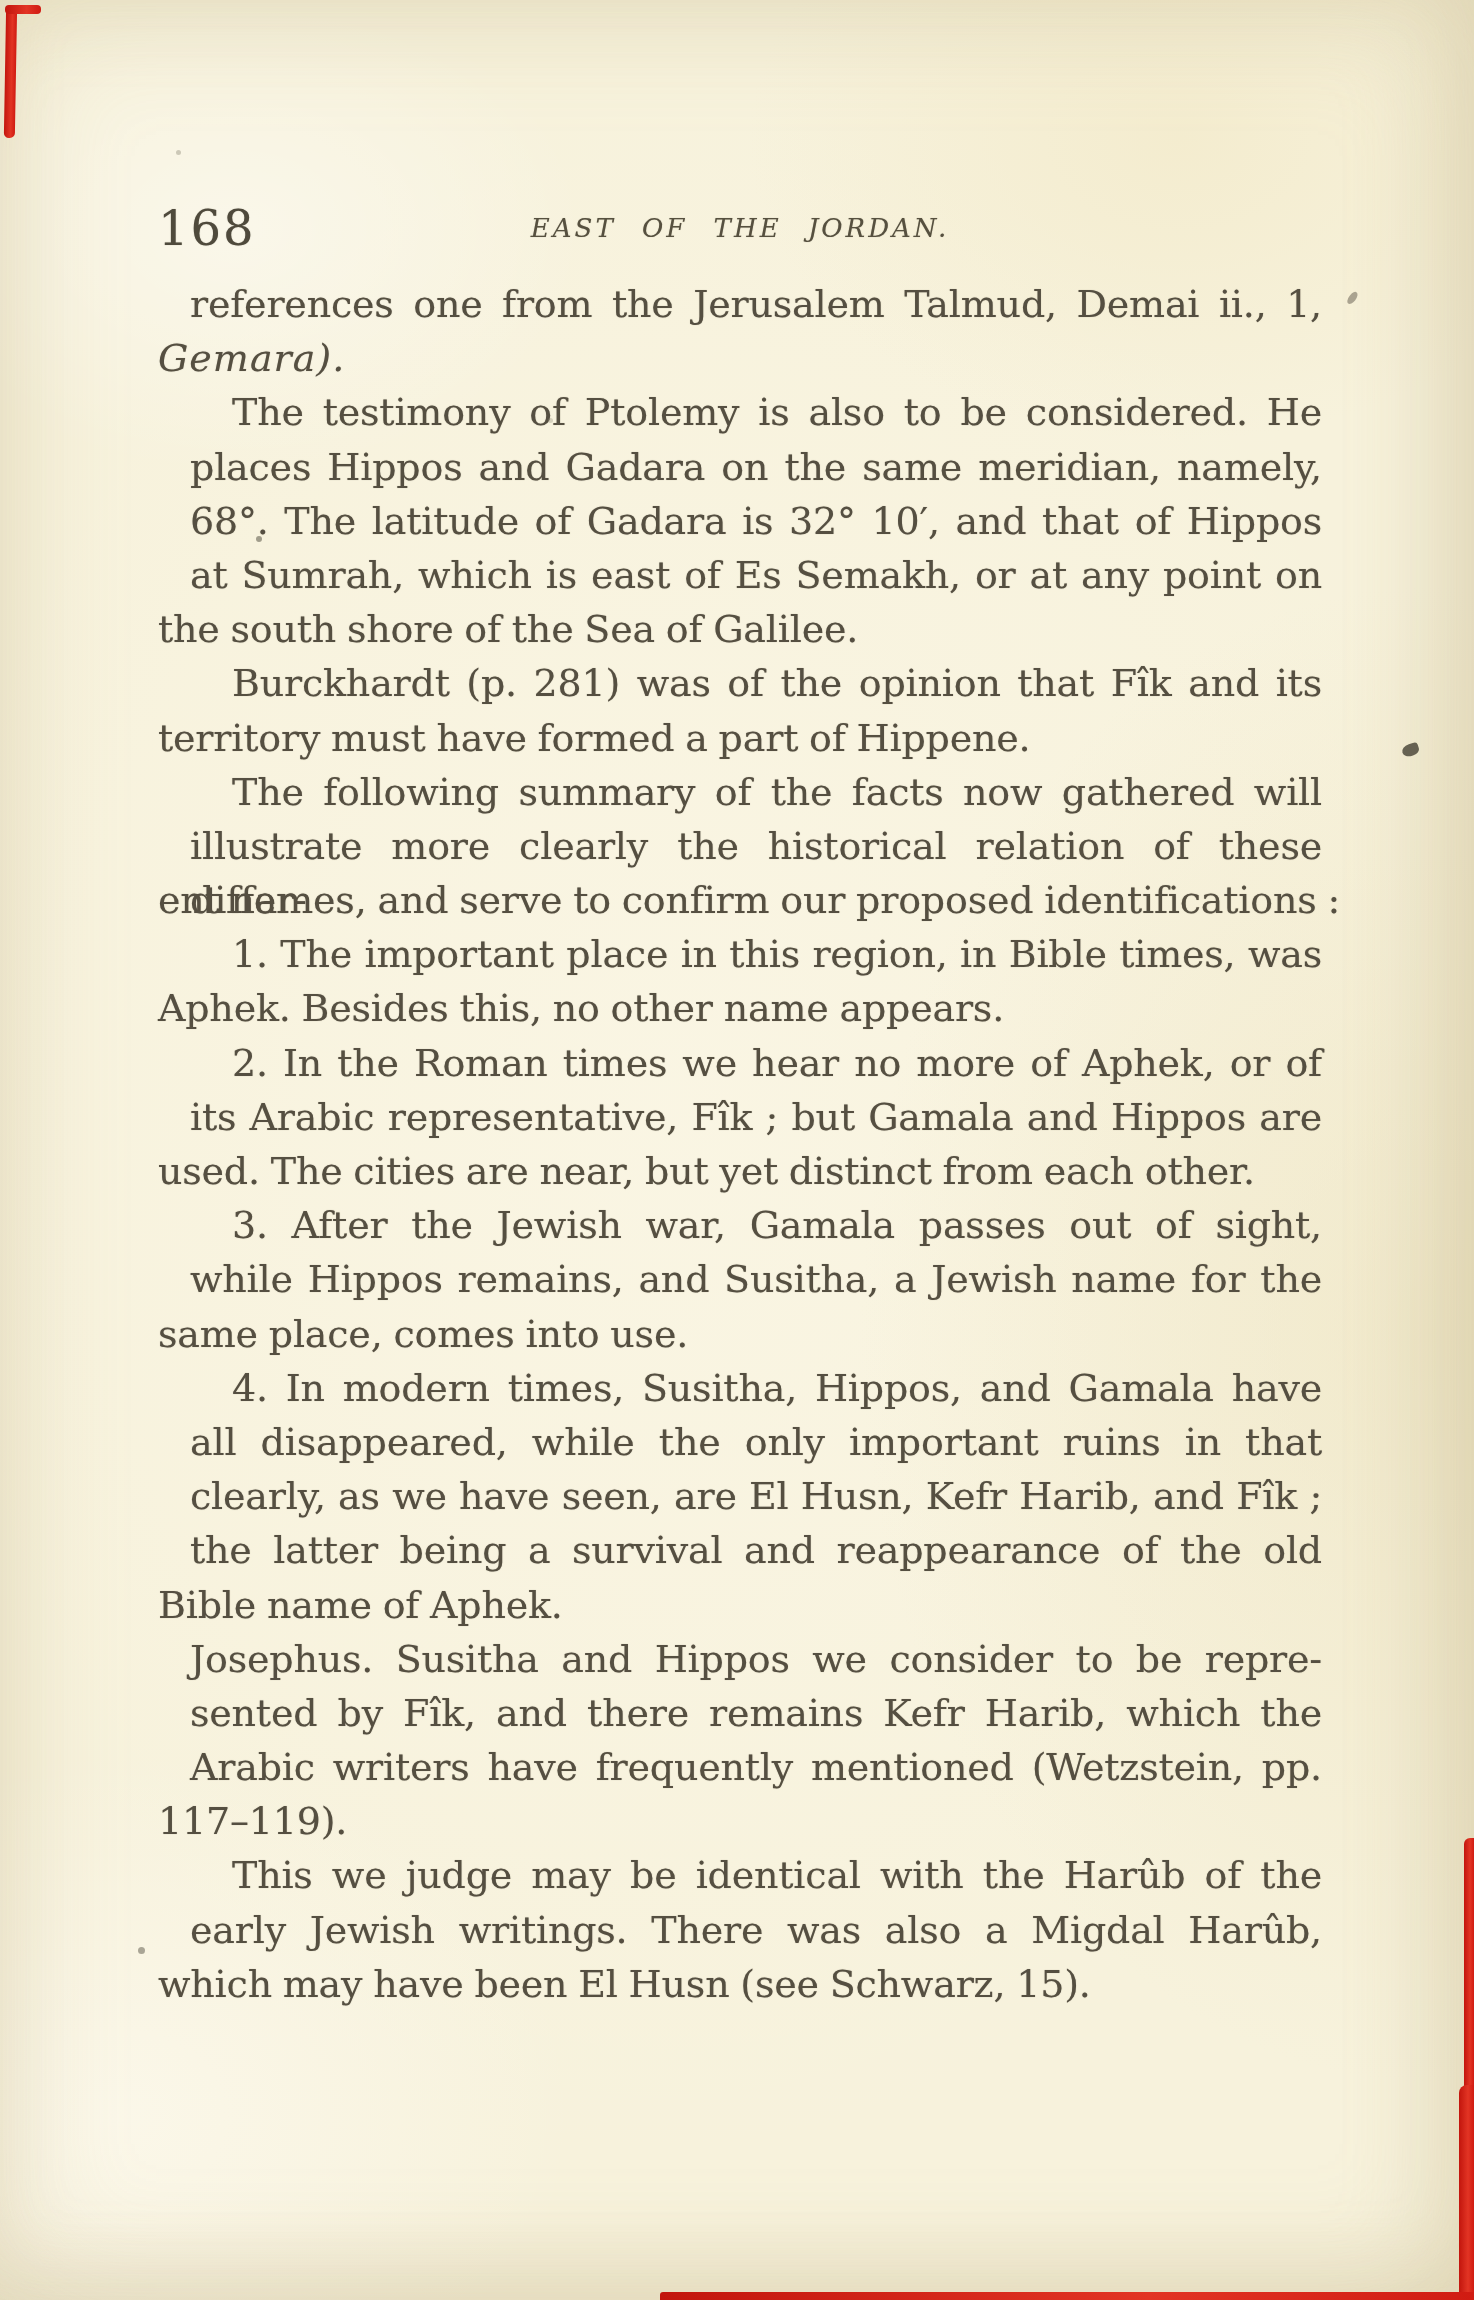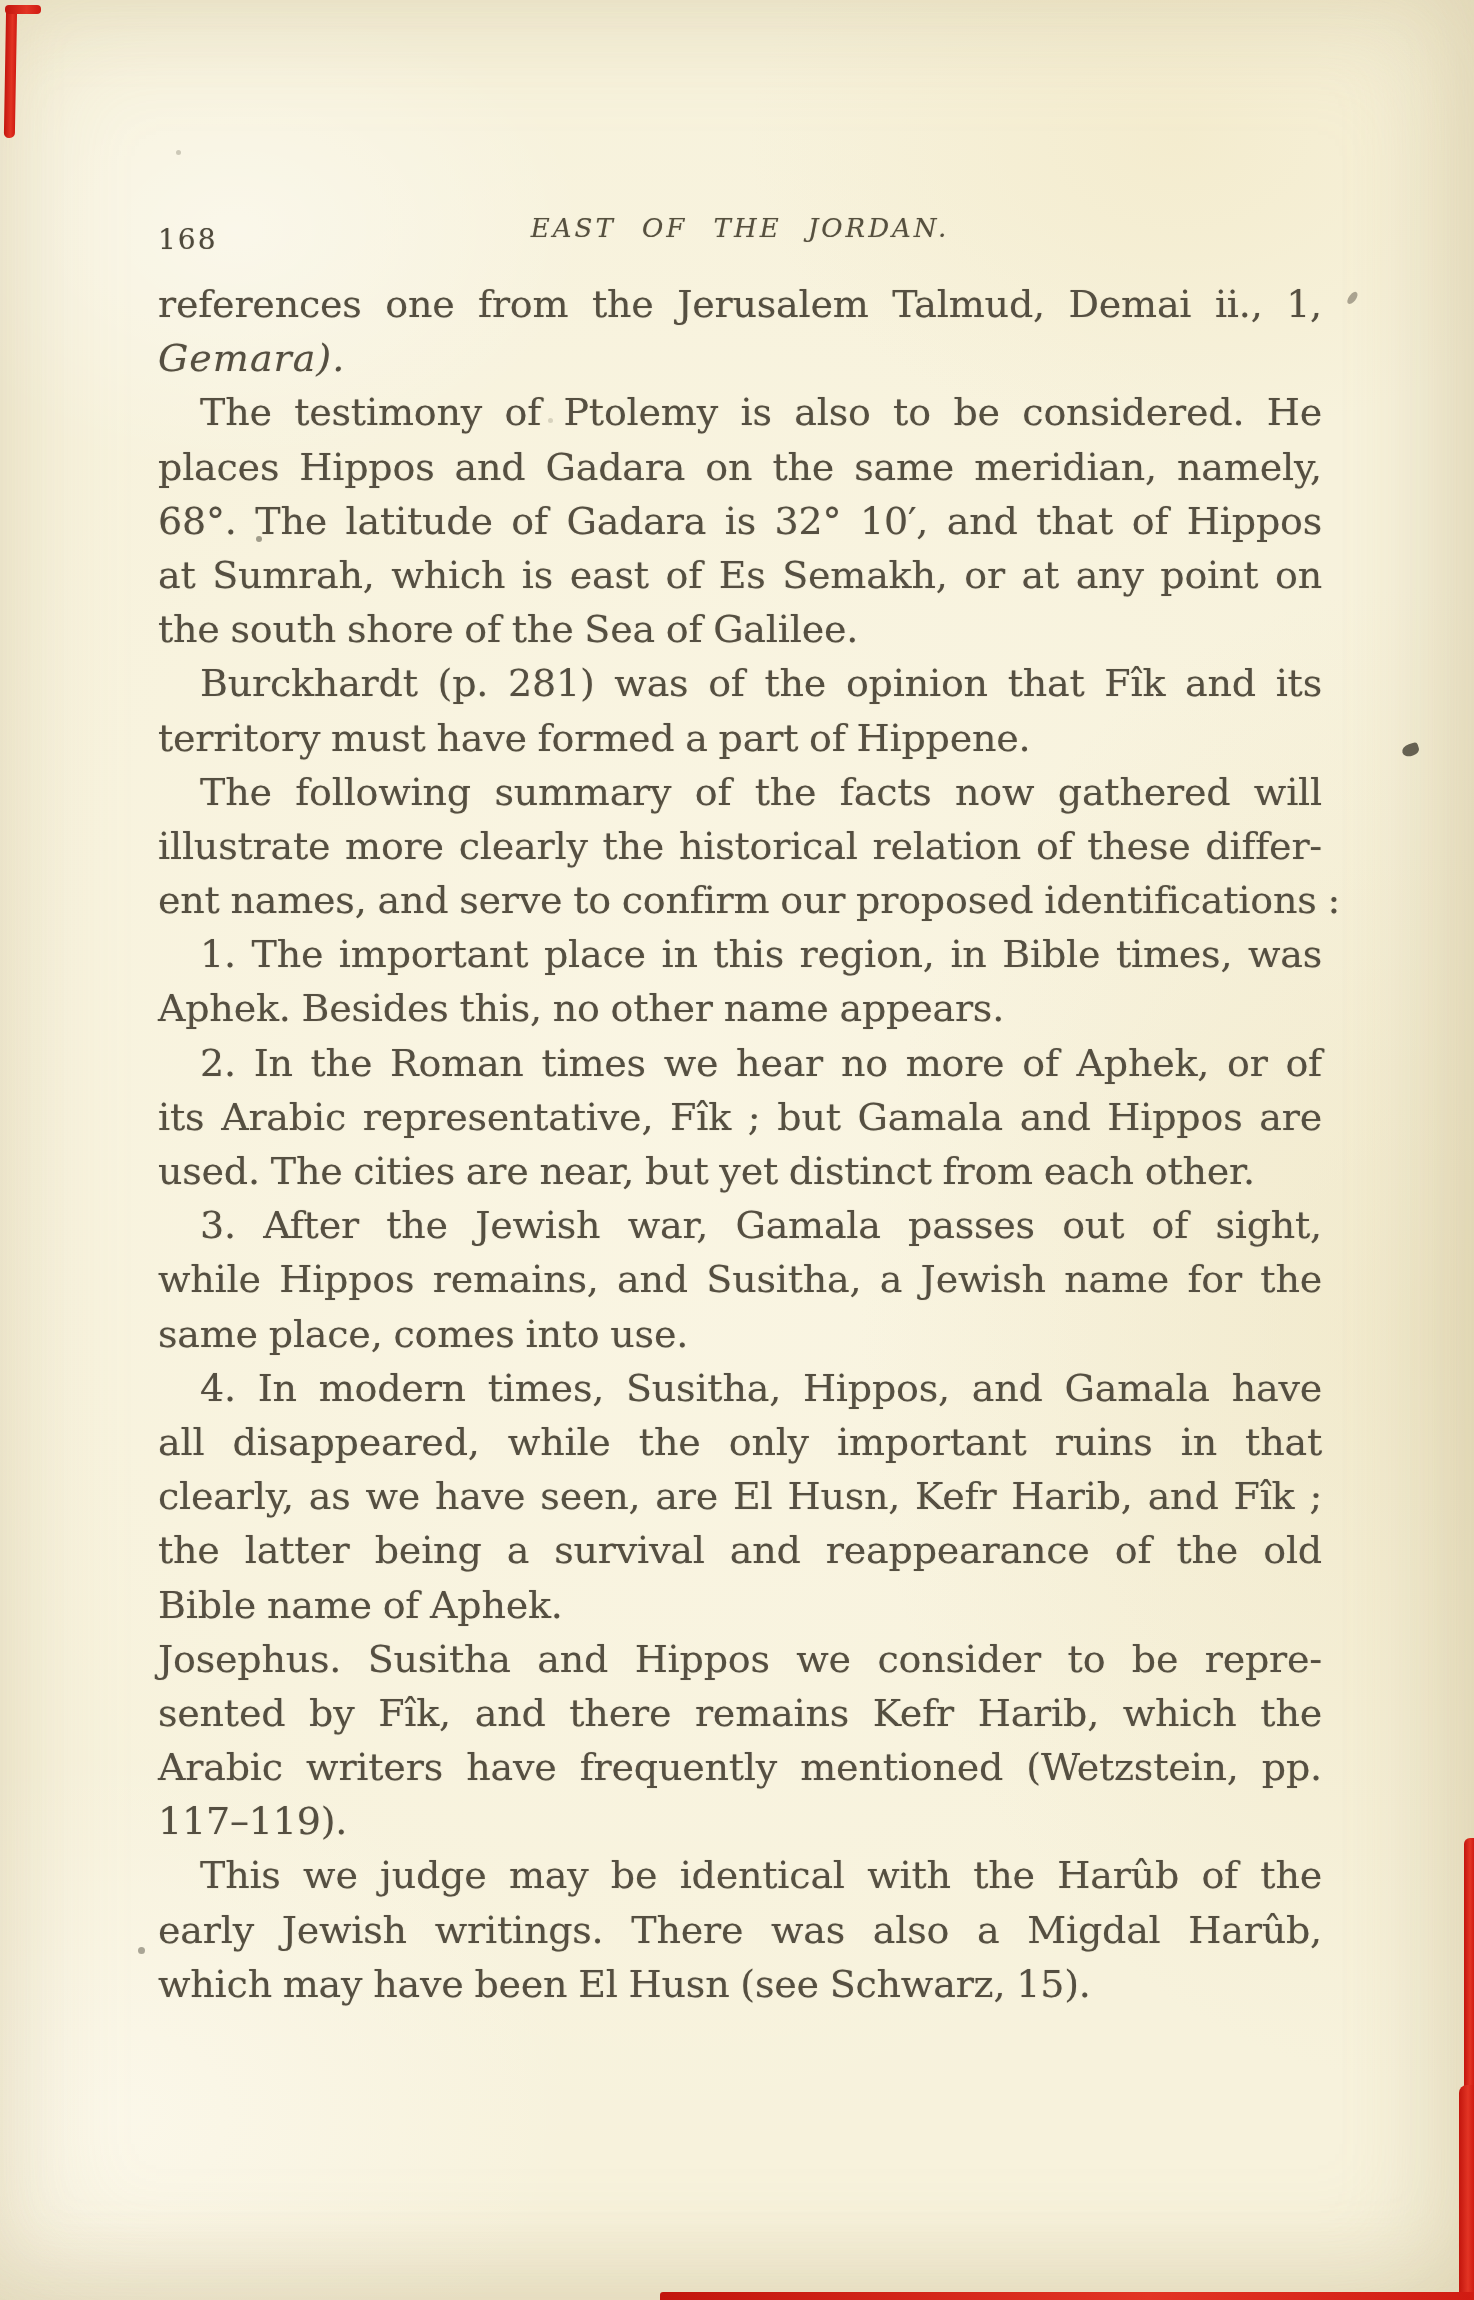--- a/index.html
+++ b/index.html
@@ -11,30 +11,30 @@
       radial-gradient(ellipse 500px 350px at 16% 10%, rgba(255,255,255,.40), transparent 70%),
       radial-gradient(ellipse 600px 420px at 80% 6%,  rgba(240,229,191,.45), transparent 72%),
       radial-gradient(ellipse 760px 1000px at 97% 58%, rgba(236,226,190,.55), transparent 75%),
       radial-gradient(ellipse 650px 520px at 8% 92%,  rgba(253,250,240,.65), transparent 70%),
       radial-gradient(ellipse 1000px 1300px at 45% 48%, rgba(252,248,233,.55), transparent 82%);
     box-shadow: inset 0 0 110px 25px rgba(196,180,136,.20),
                 inset -45px 0 90px rgba(196,180,136,.20),
                 inset 0 -35px 70px rgba(196,180,136,.14);
   }
   #header-row{position:absolute;left:158px;top:200px;width:1164px;height:56px;line-height:56px;}
-  #page-number{position:absolute;left:0;top:12px;font-size:28px;color:#4f4a3c;
+  #page-number{position:absolute;left:0;top:0;font-size:48px;color:#4f4a3c;
                letter-spacing:2px;text-shadow:0 0 1px rgba(79,74,60,.45);}
   #running-title{position:absolute;left:0;top:0;width:100%;text-align:center;
       font-style:italic;font-size:26px;color:#56503f;letter-spacing:3px;word-spacing:15px;
       text-shadow:0 0 1px rgba(86,80,63,.4);}
   #body-text{position:absolute;left:158px;top:277px;width:1164px;color:#554f41;
       font-size:38px;letter-spacing:-0.2px;word-spacing:-1px;
       text-shadow:0 0 1px rgba(85,79,65,.42);}
   .line{line-height:54.2px;height:54.2px;white-space:nowrap;text-align:left;}
-  .line.j{white-space:normal;text-align:justify;text-align-last:justify;}
+  .line.j{white-space:normal;text-align:justify;text-align-last:justify;margin-left:32px;}
   .line.ind{padding-left:42px;}
   .line.it{font-style:italic;letter-spacing:1px;}
   .speck{position:absolute;pointer-events:none;}
   .rededge{position:absolute;pointer-events:none;
      background:linear-gradient(90deg,#c2150d,#e23424 60%,#d01b12);}
 </style>
 </head>
 <body>
 
 <div id="stage">

